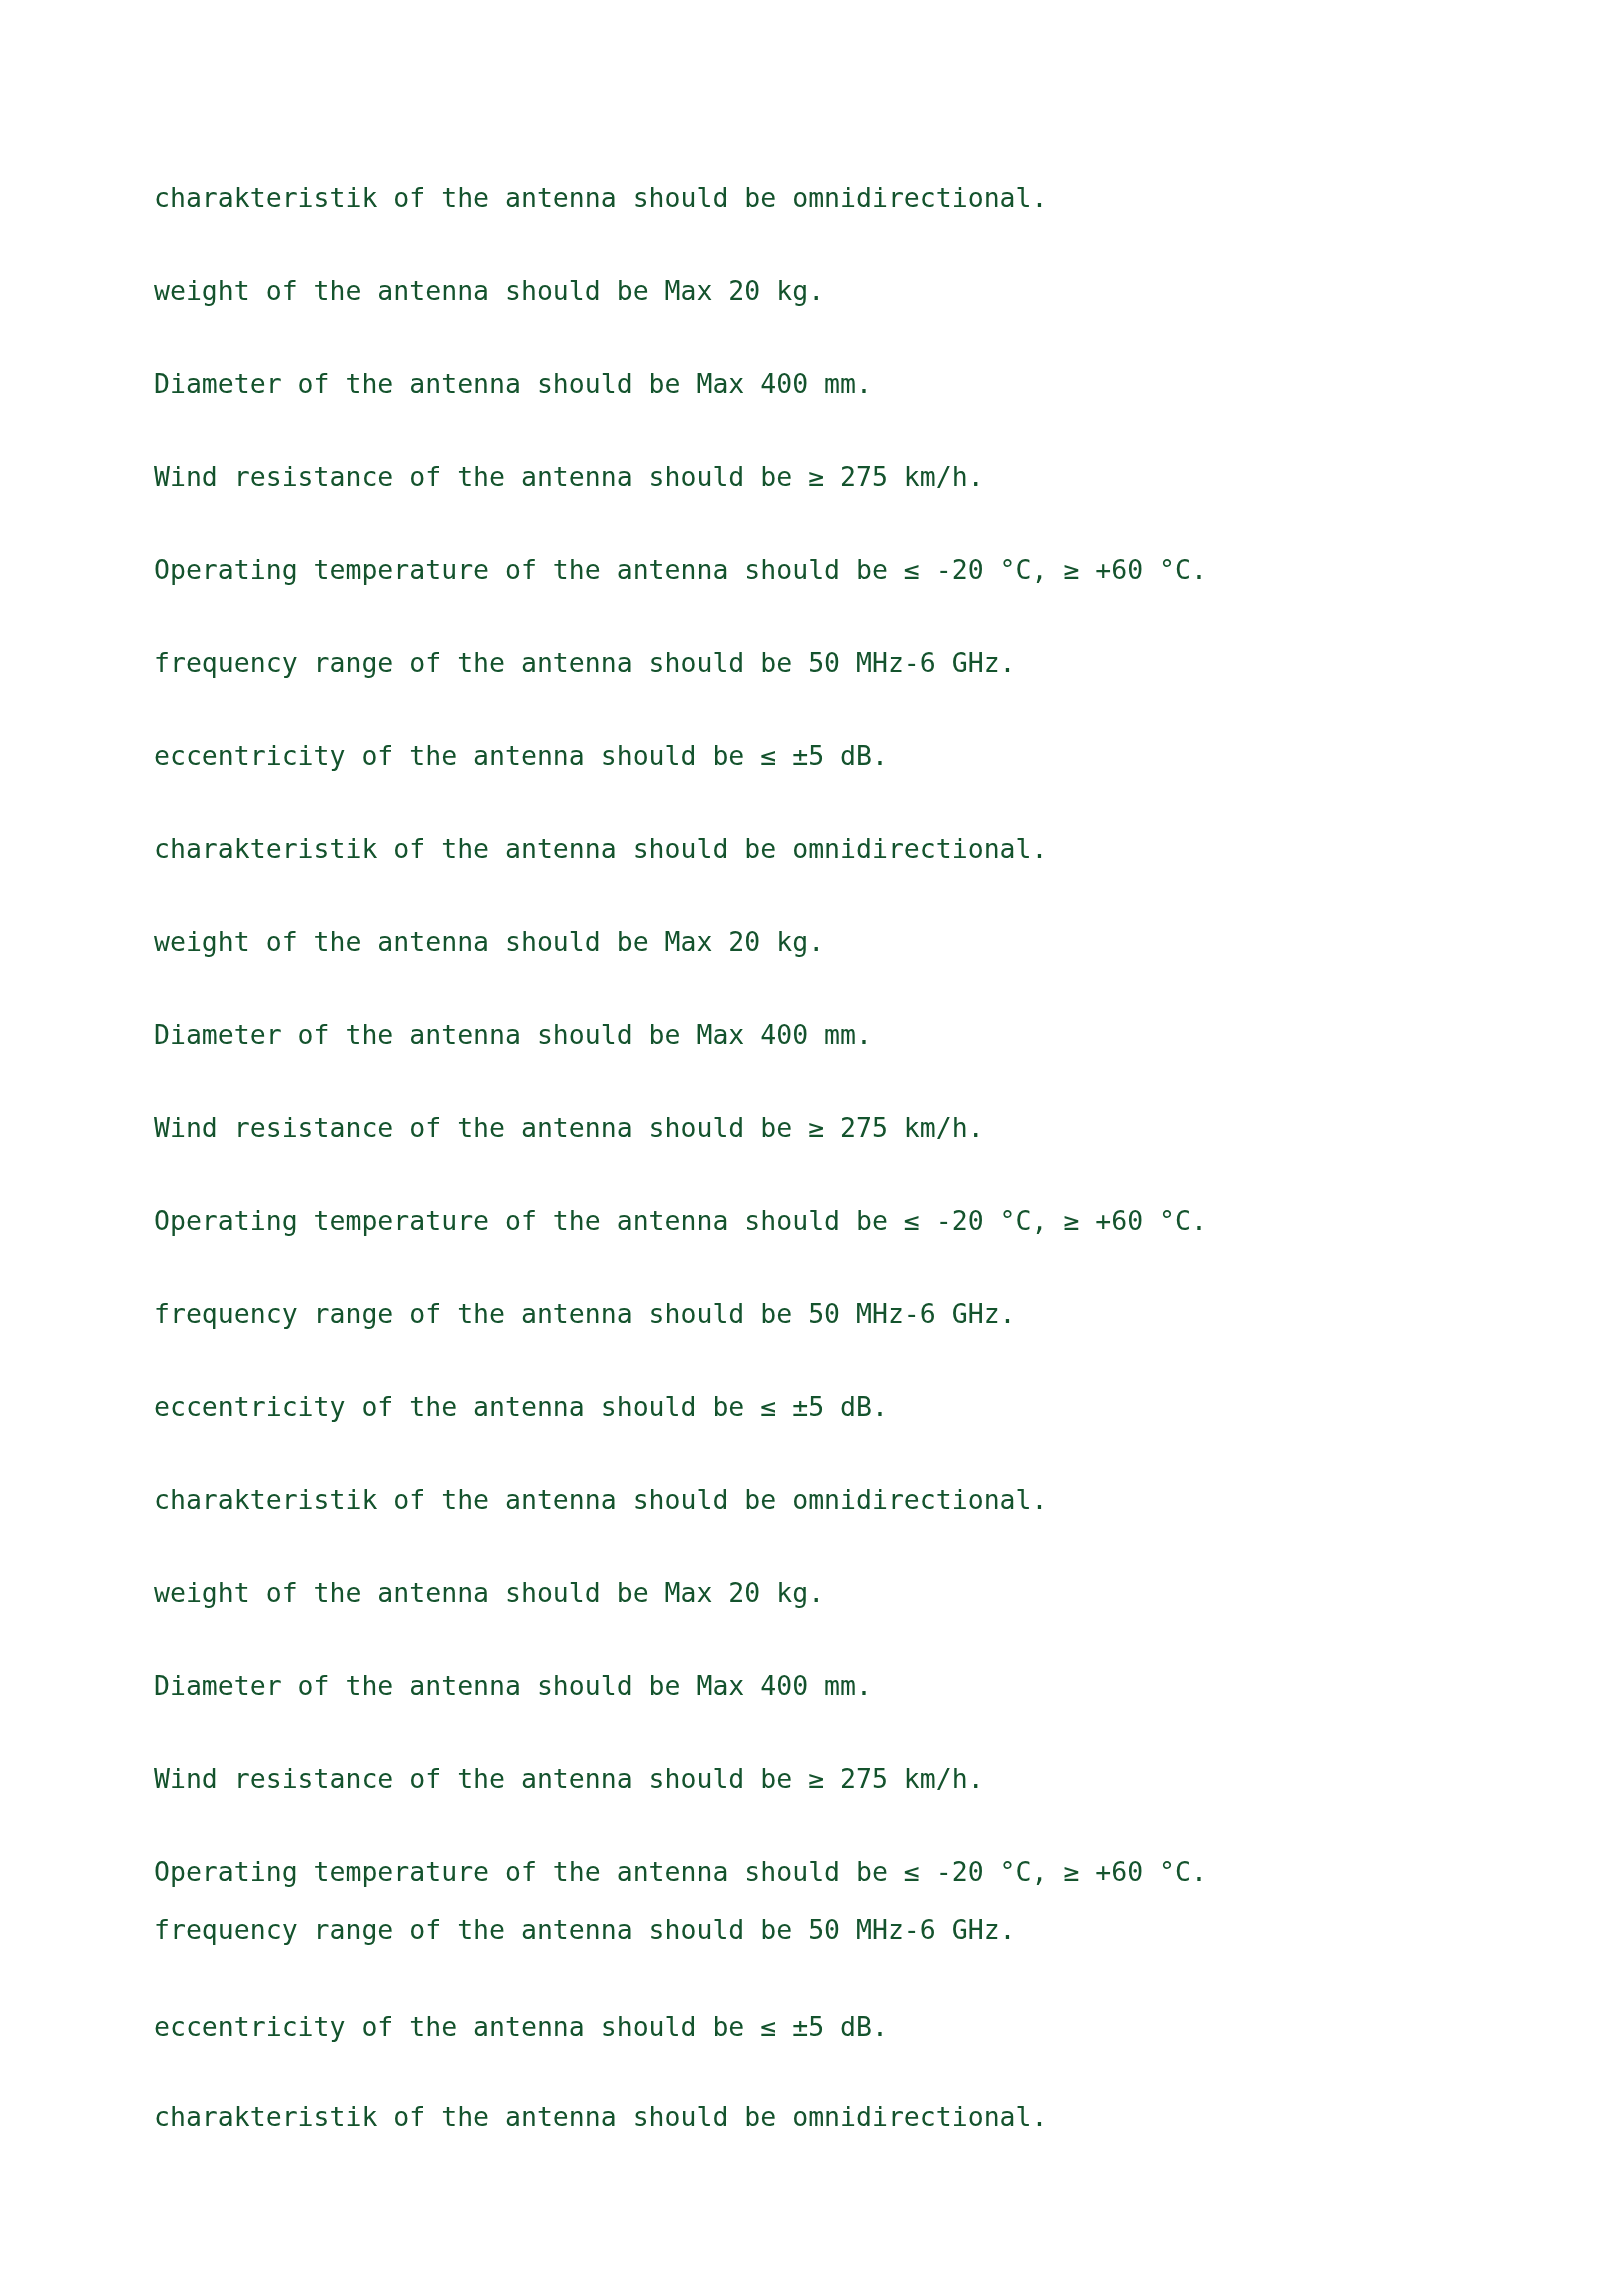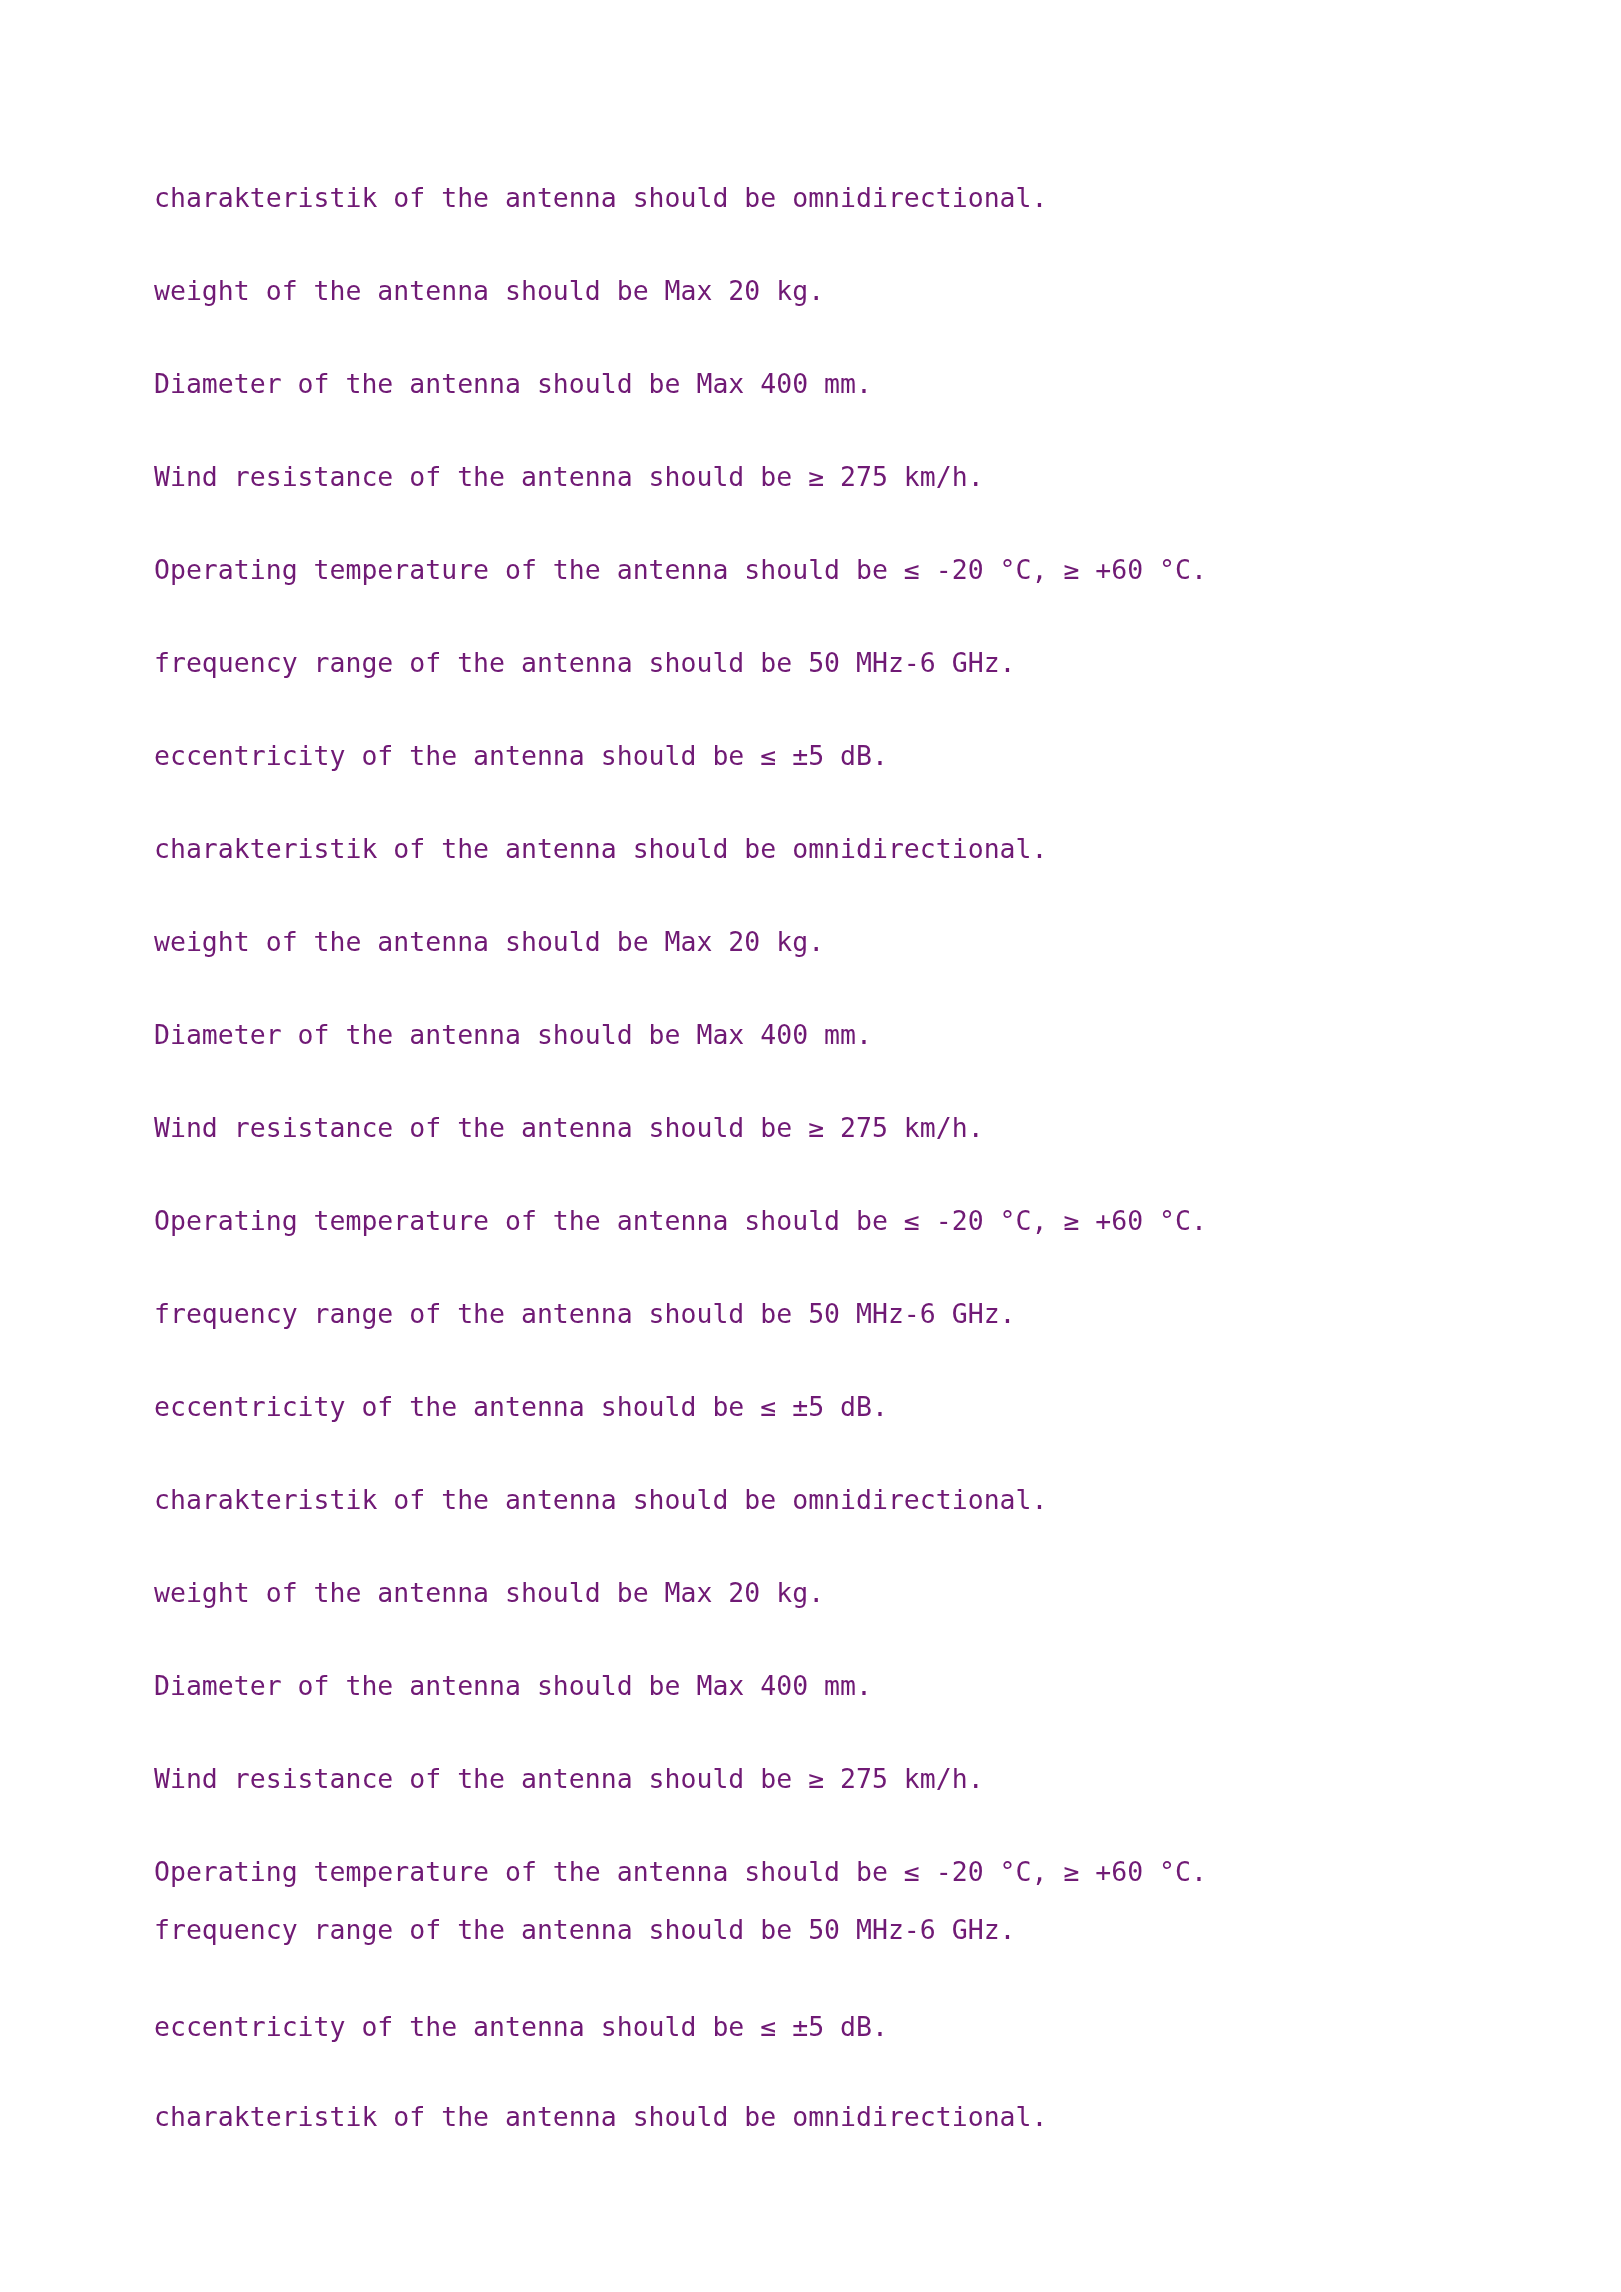--- a/index.html
+++ b/index.html
@@ -11,21 +11,21 @@
     position: relative;
     width: 1621px;
     height: 2293px;
     background: #ffffff;
     overflow: hidden;
     box-sizing: border-box;
     padding: 182px 0 0 154px;
     font-family: "DejaVu Sans Mono", "Liberation Mono", monospace;
     font-size: 26.5px;
     line-height: 32px;
-    color: #701a75;
+    color: #14532d;
   }
   .doc-line {
     margin: 0 0 61px 0;
     white-space: pre;
     letter-spacing: 0;
   }
   
   .doc-line.gap-tight   { margin-bottom: 25.5px; }
   .doc-line.gap-wide    { margin-bottom: 65px; }
   .doc-line.gap-medium  { margin-bottom: 58px; }

